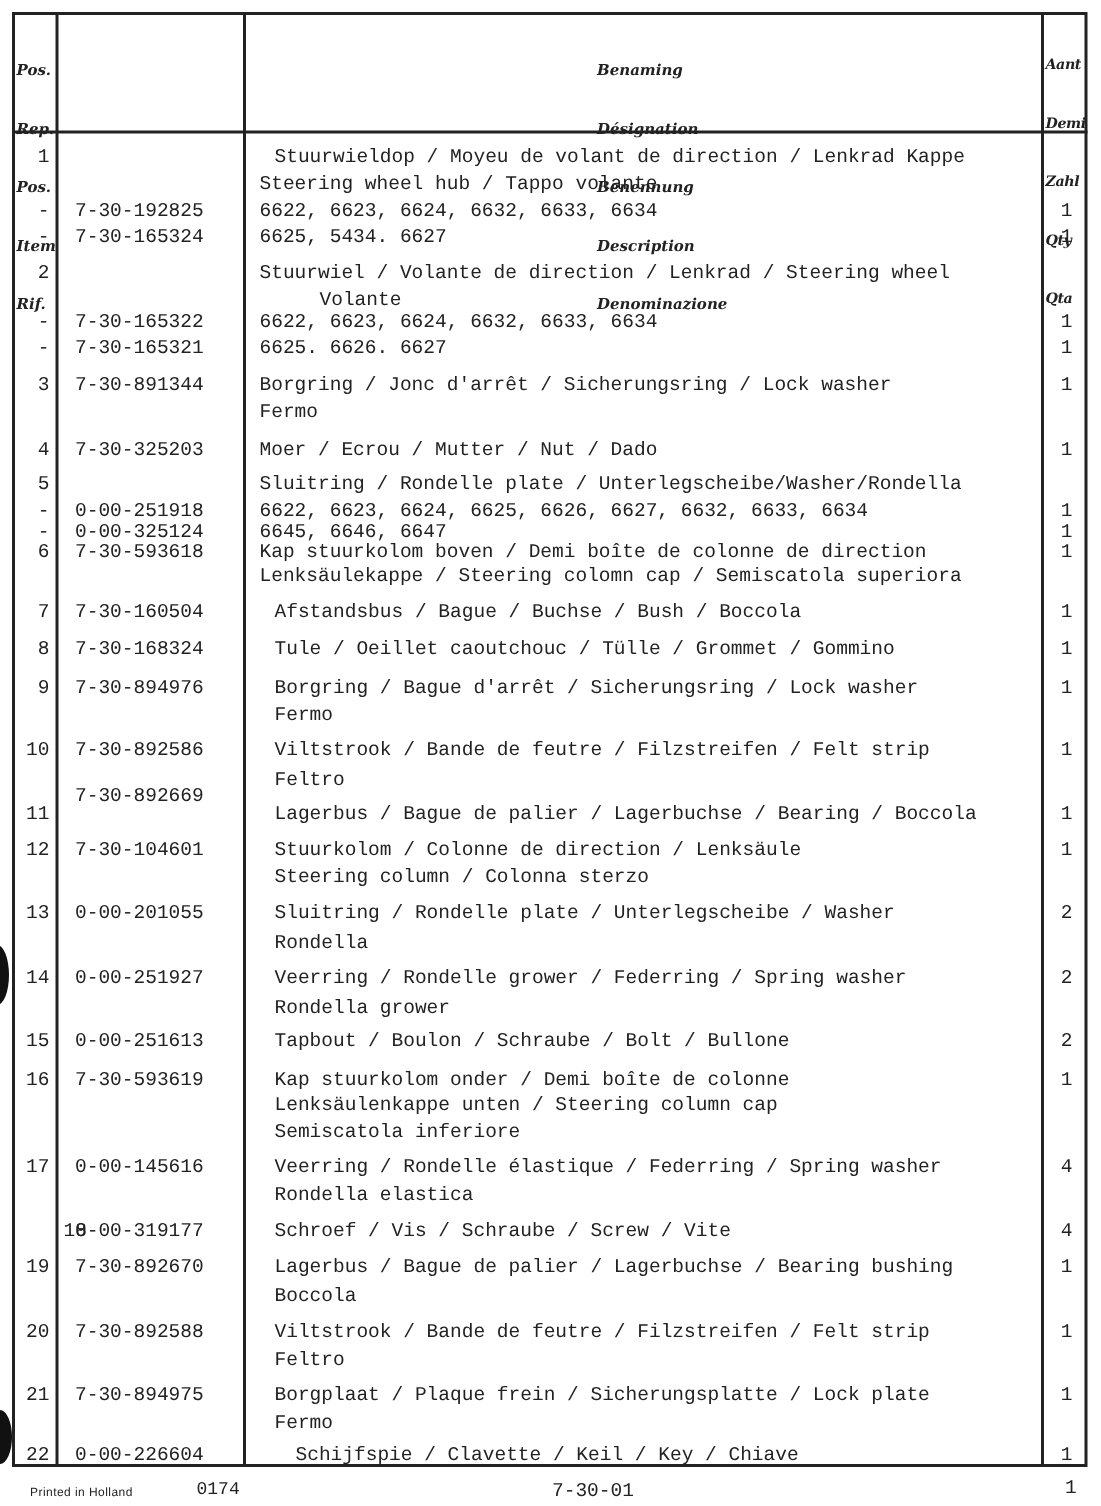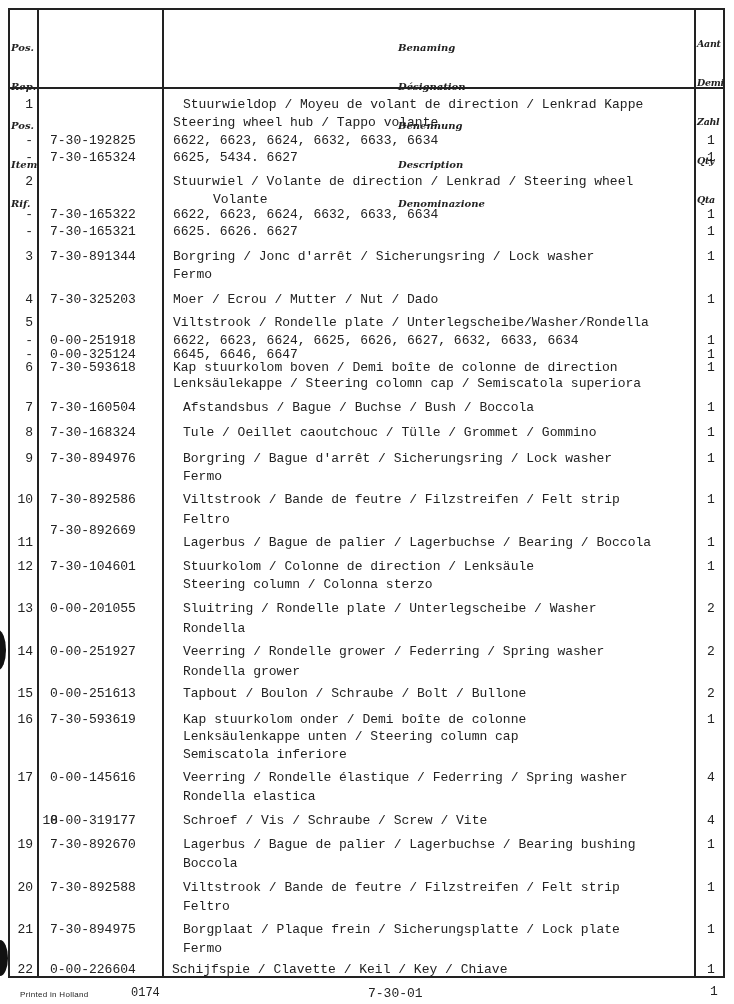--- a/index.html
+++ b/index.html
@@ -114,21 +114,21 @@
       </div>
       <div>
         <div class="cell pos" style="left: 11px; top: 292px;">4</div>
         <div class="cell" style="left: 50px; top: 292px;">7-30-325203</div>
         <div class="cell" style="left: 173px; top: 292px;">Moer / Ecrou / Mutter / Nut / Dado</div>
         <div class="cell qty" style="left: 701px; top: 292px;">1</div>
       </div>
       <div>
         <div class="cell pos" style="left: 11px; top: 315px;">5</div>
         <div class="cell" style="left: 50px; top: 315px;"></div>
-        <div class="cell" style="left: 173px; top: 315px;">Viltstrook / Rondelle plate / Unterlegscheibe/Washer/Rondella</div>
+        <div class="cell" style="left: 173px; top: 315px;">Sluitring / Rondelle plate / Unterlegscheibe/Washer/Rondella</div>
         <div class="cell qty" style="left: 701px; top: 315px;"></div>
       </div>
       <div>
         <div class="cell pos" style="left: 11px; top: 333px;">-</div>
         <div class="cell" style="left: 50px; top: 333px;">0-00-251918</div>
         <div class="cell" style="left: 173px; top: 333px;">6622, 6623, 6624, 6625, 6626, 6627, 6632, 6633, 6634</div>
         <div class="cell qty" style="left: 701px; top: 333px;">1</div>
       </div>
       <div>
         <div class="cell pos" style="left: 11px; top: 347px;">-</div>
@@ -300,21 +300,21 @@
       </div>
       <div>
         <div class="cell pos" style="left: 11px; top: 941px;"></div>
         <div class="cell" style="left: 50px; top: 941px;"></div>
         <div class="cell" style="left: 183px; top: 941px;">Fermo</div>
         <div class="cell qty" style="left: 701px; top: 941px;"></div>
       </div>
       <div>
         <div class="cell pos" style="left: 11px; top: 962px;">22</div>
         <div class="cell" style="left: 50px; top: 962px;">0-00-226604</div>
-        <div class="cell" style="left: 172px; top: 962px;">Schijfspie / Clavette / Keil / Key / Chiave</div>
+        <div class="cell" style="left: 197px; top: 962px;">Schijfspie / Clavette / Keil / Key / Chiave</div>
         <div class="cell qty" style="left: 701px; top: 962px;">1</div>
       </div>
     </div>
 
   <div class="footer" style="left:20px; top:990px; font-size:8px; letter-spacing:0.3px;">Printed in Holland</div>
   <div class="footer" style="left:131px; top:986px; font-size:12px; font-family:'Liberation Mono', monospace;">0174</div>
   <div class="footer" style="left:368px; top:986px; font-size:13px; font-family:'Liberation Mono', monospace;">7-30-01</div>
   <div class="footer" style="left:710px; top:984px; font-size:13px; font-family:'Liberation Mono', monospace;">1</div>
 </div>
 

